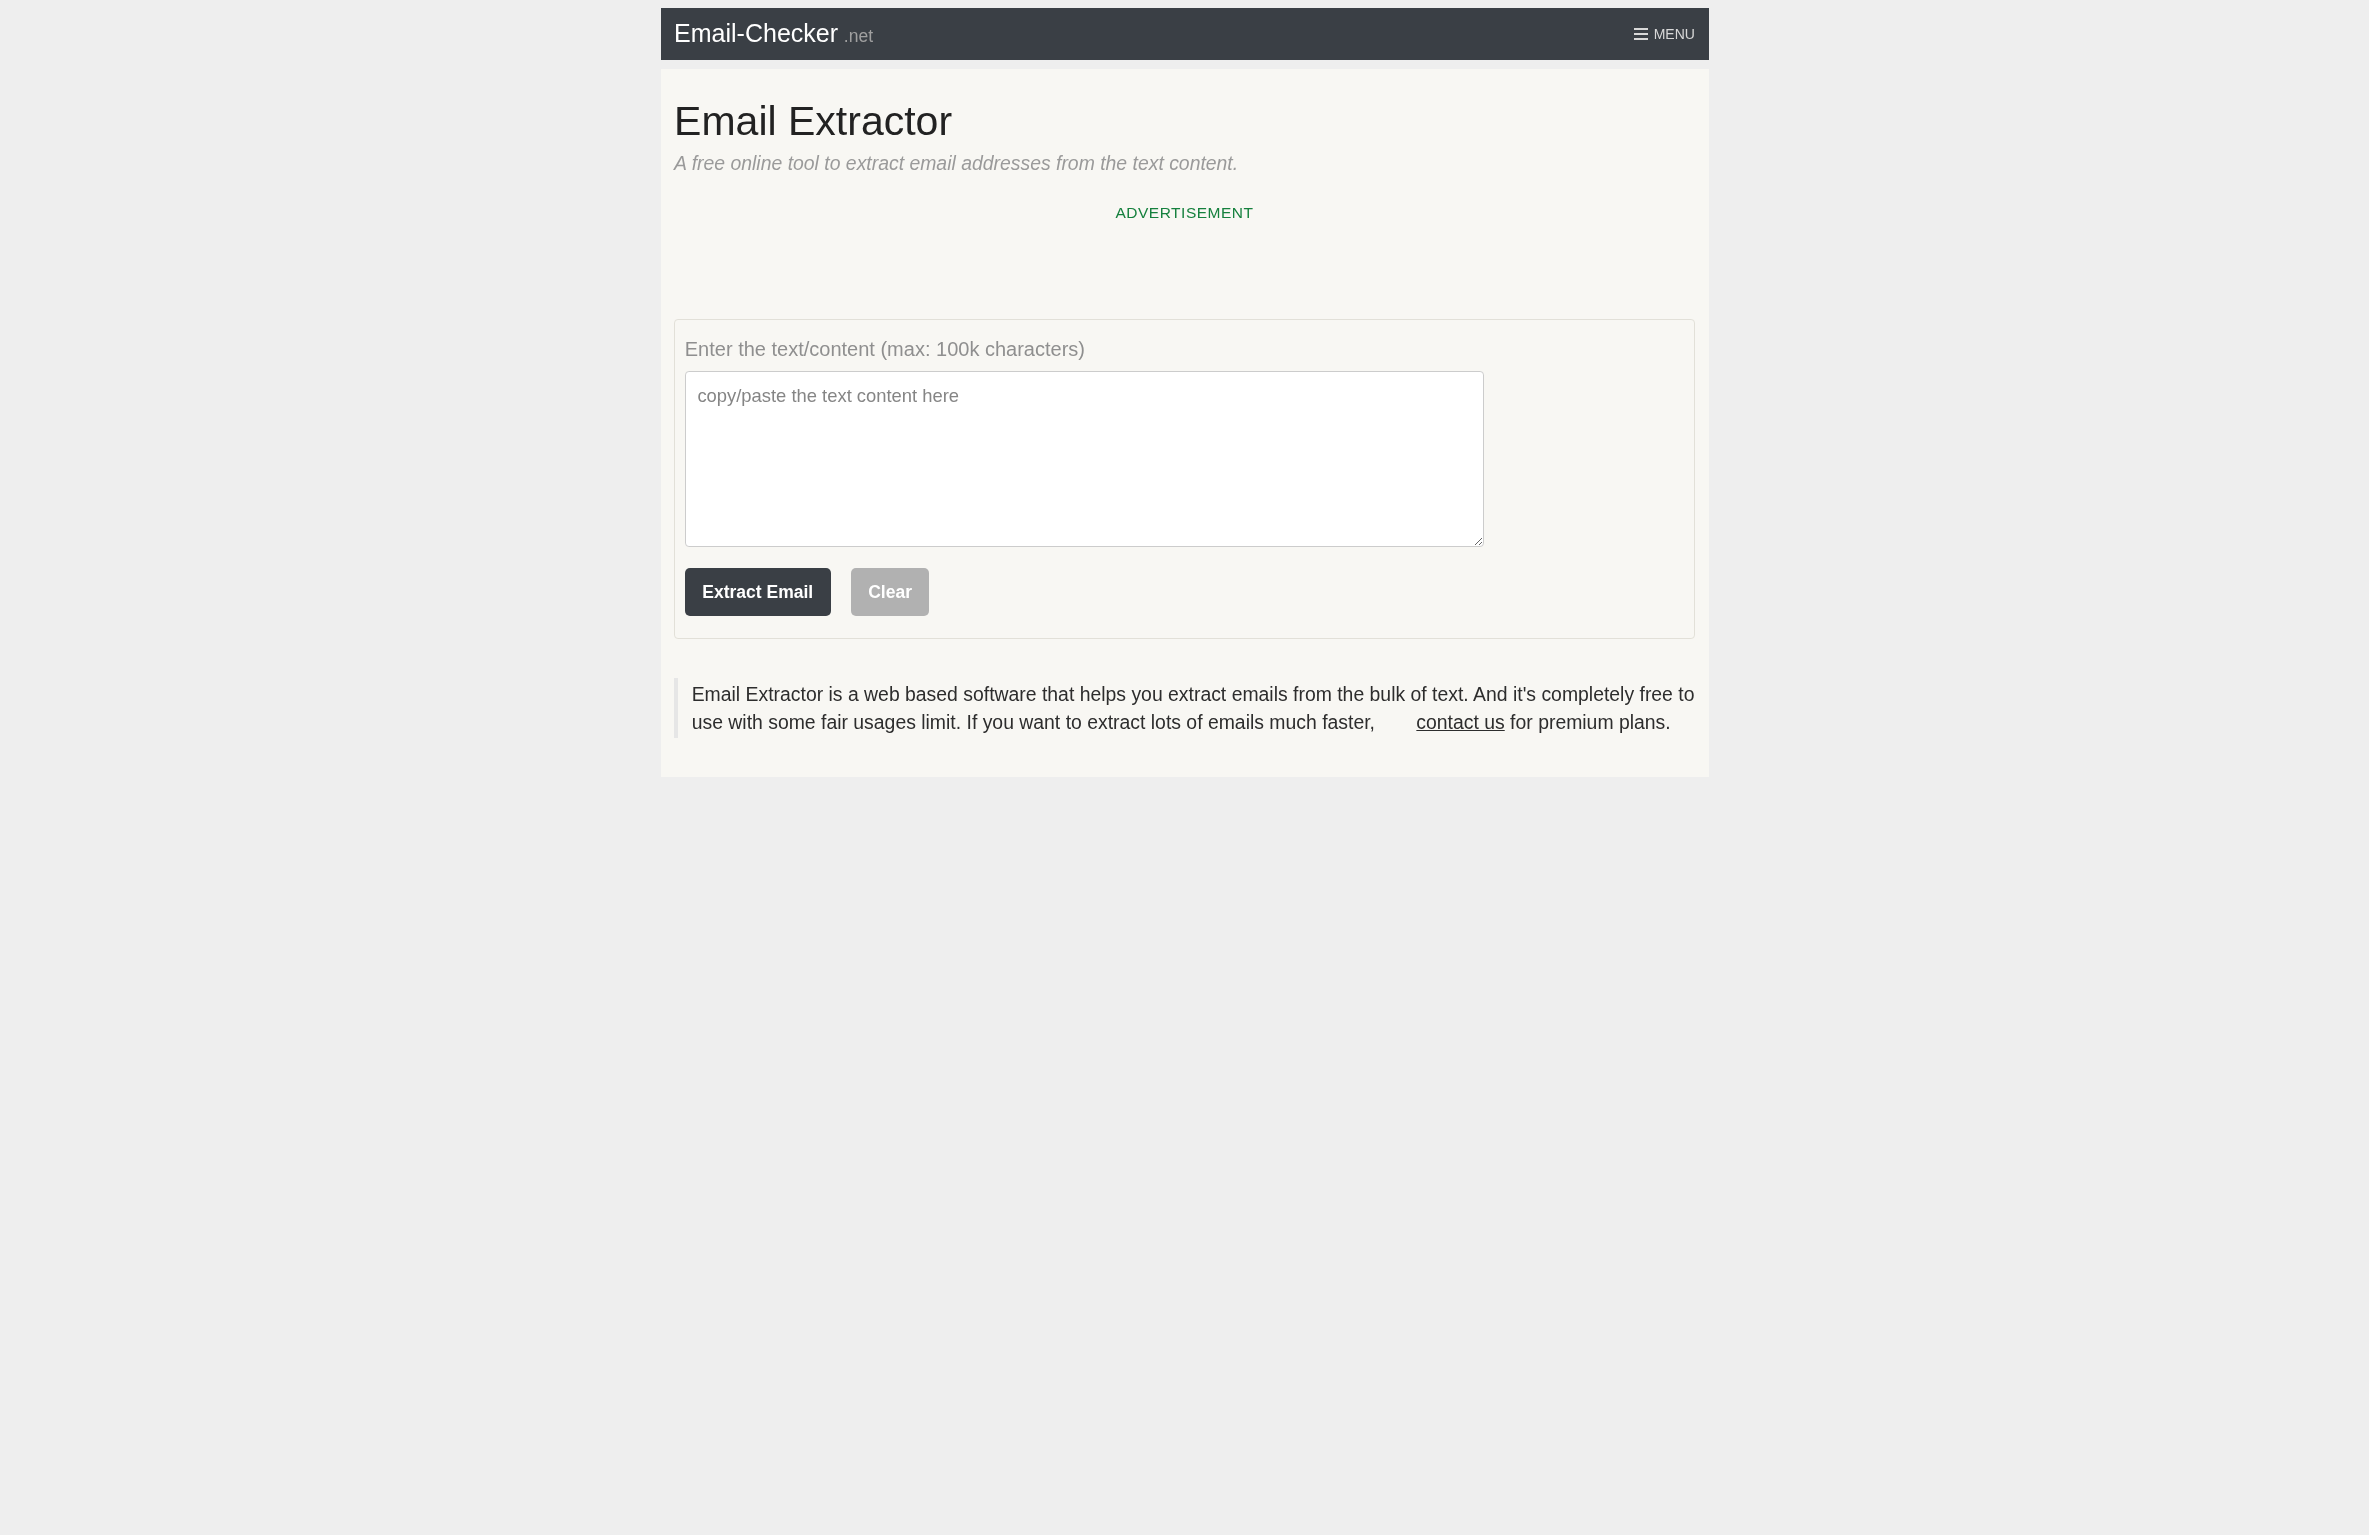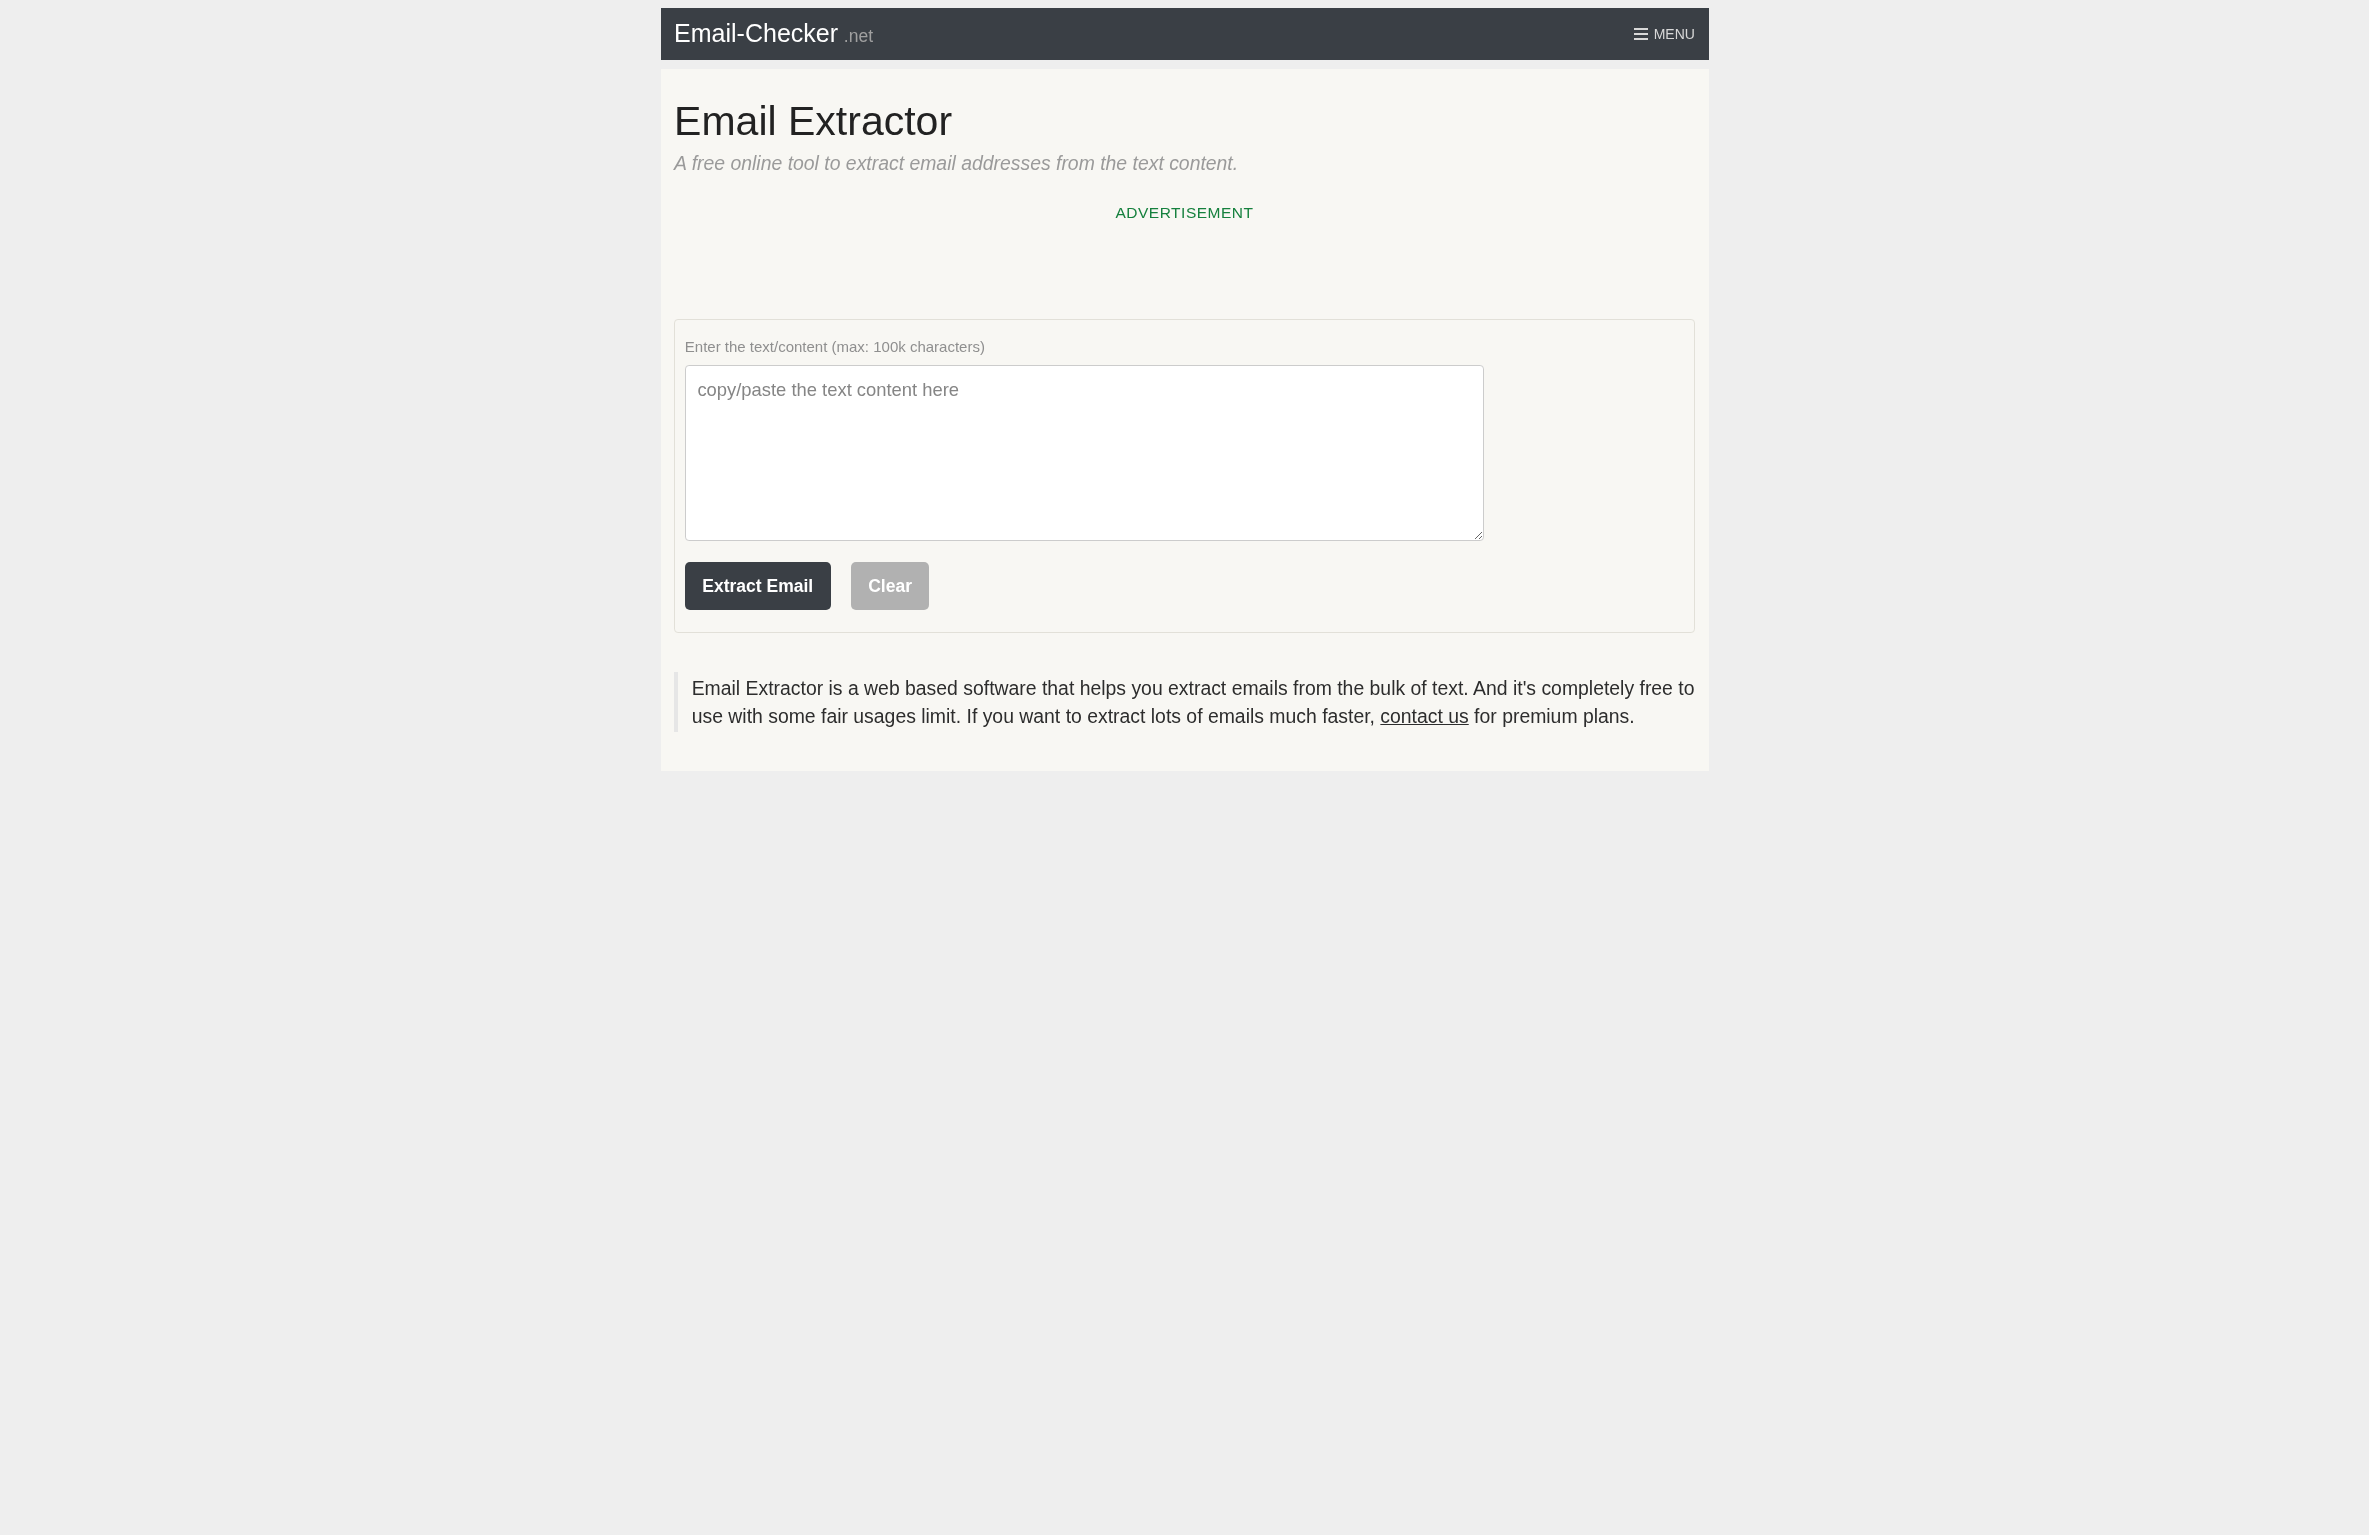--- a/index.html
+++ b/index.html
@@ -82,21 +82,21 @@
       letter-spacing: 0.5px;
       margin-bottom: 97px;
     }
     .form-box {
       border: 1px solid #e2e0d8;
       background-color: #f8f7f3;
       padding: 17.5px 9.7px 21.3px 9.7px;
       border-radius: 3.9px;
     }
     .form-label {
-      font-size: 15px;
+      font-size: 20px;
       color: #8f8f8f;
       margin-bottom: 9.7px;
       display: block;
     }
     .text-input {
       width: 80%;
       height: 176px;
       border: 1px solid #ccc;
       border-radius: 3.9px;
       padding: 13.6px 11.6px;
@@ -132,20 +132,21 @@
     .description-block {
       margin-top: 39px;
       border-left: 4.9px solid #e6e6e6;
       padding: 1.9px 0 1.9px 13.6px;
       font-size: 19.4px;
       line-height: 1.45;
       color: #2d2d2d;
     }
     .description-block a {
       color: #2d2d2d;
+      margin-left: 36px;
     }
   </style>
 </head>
 <body>
 
 <div class="container">
   <div class="header">
     <div class="logo">
       <span class="logo-main">Email-Checker</span>
       <span class="logo-suffix">.net</span>

